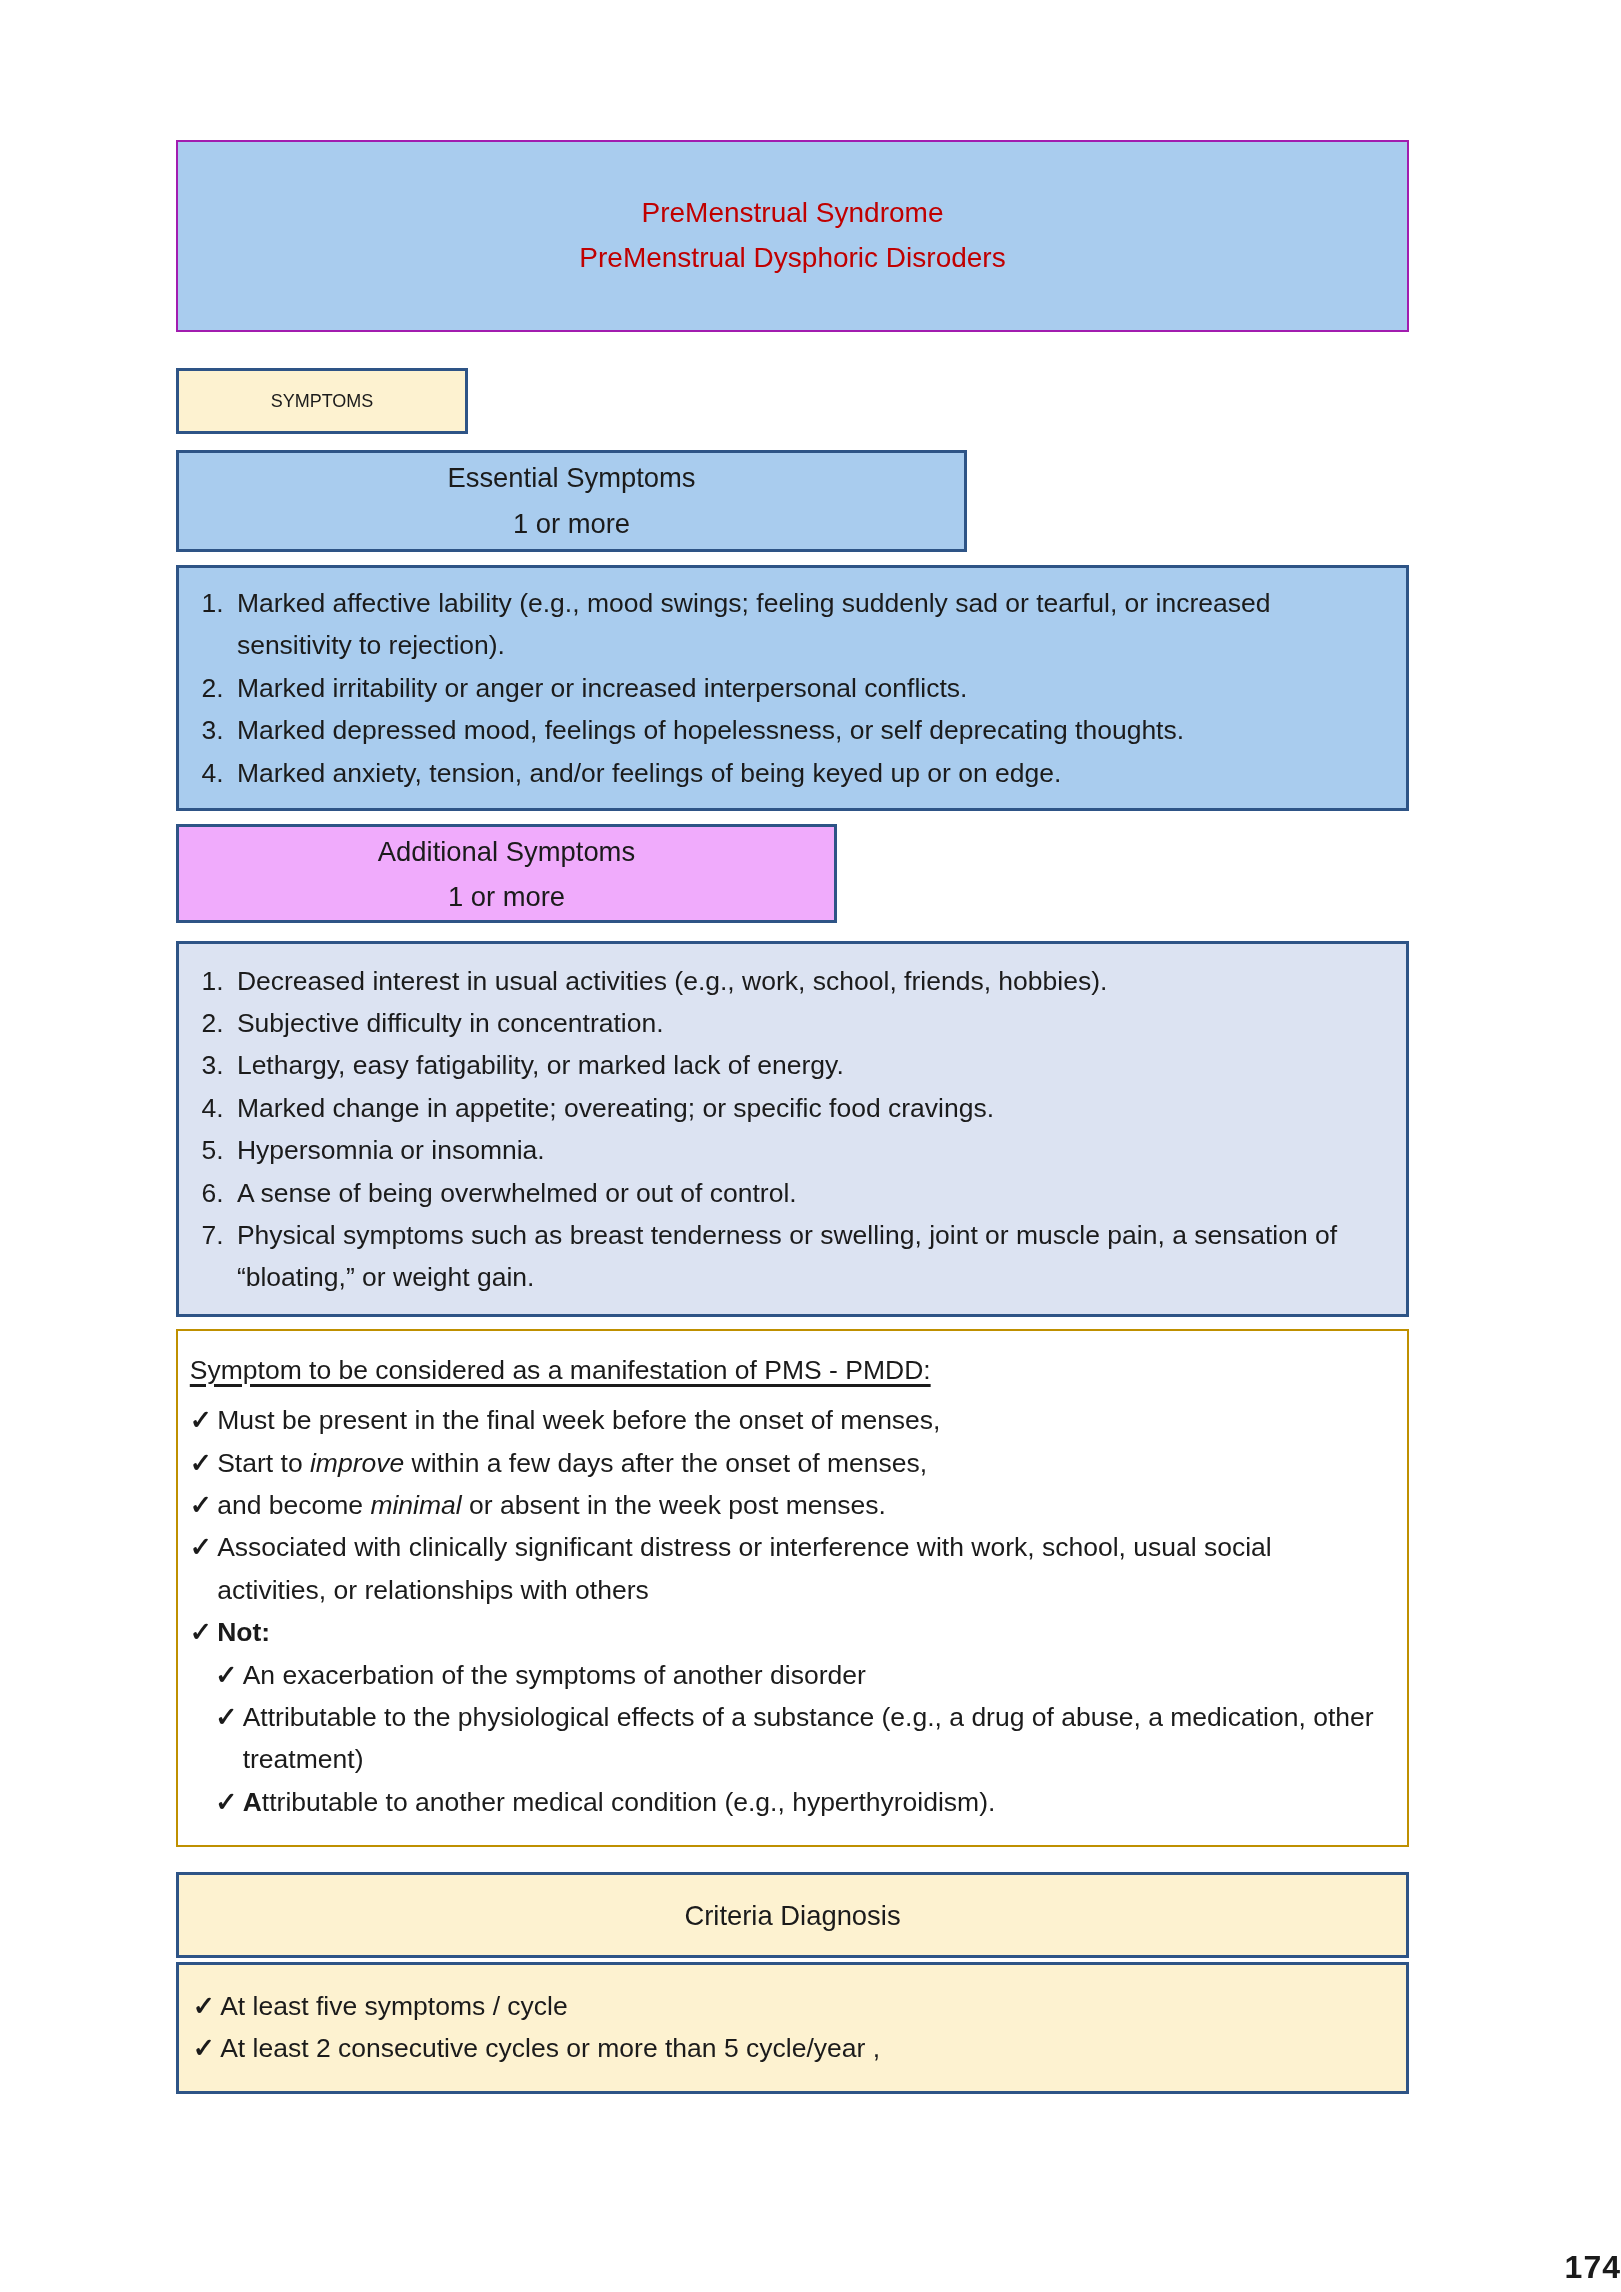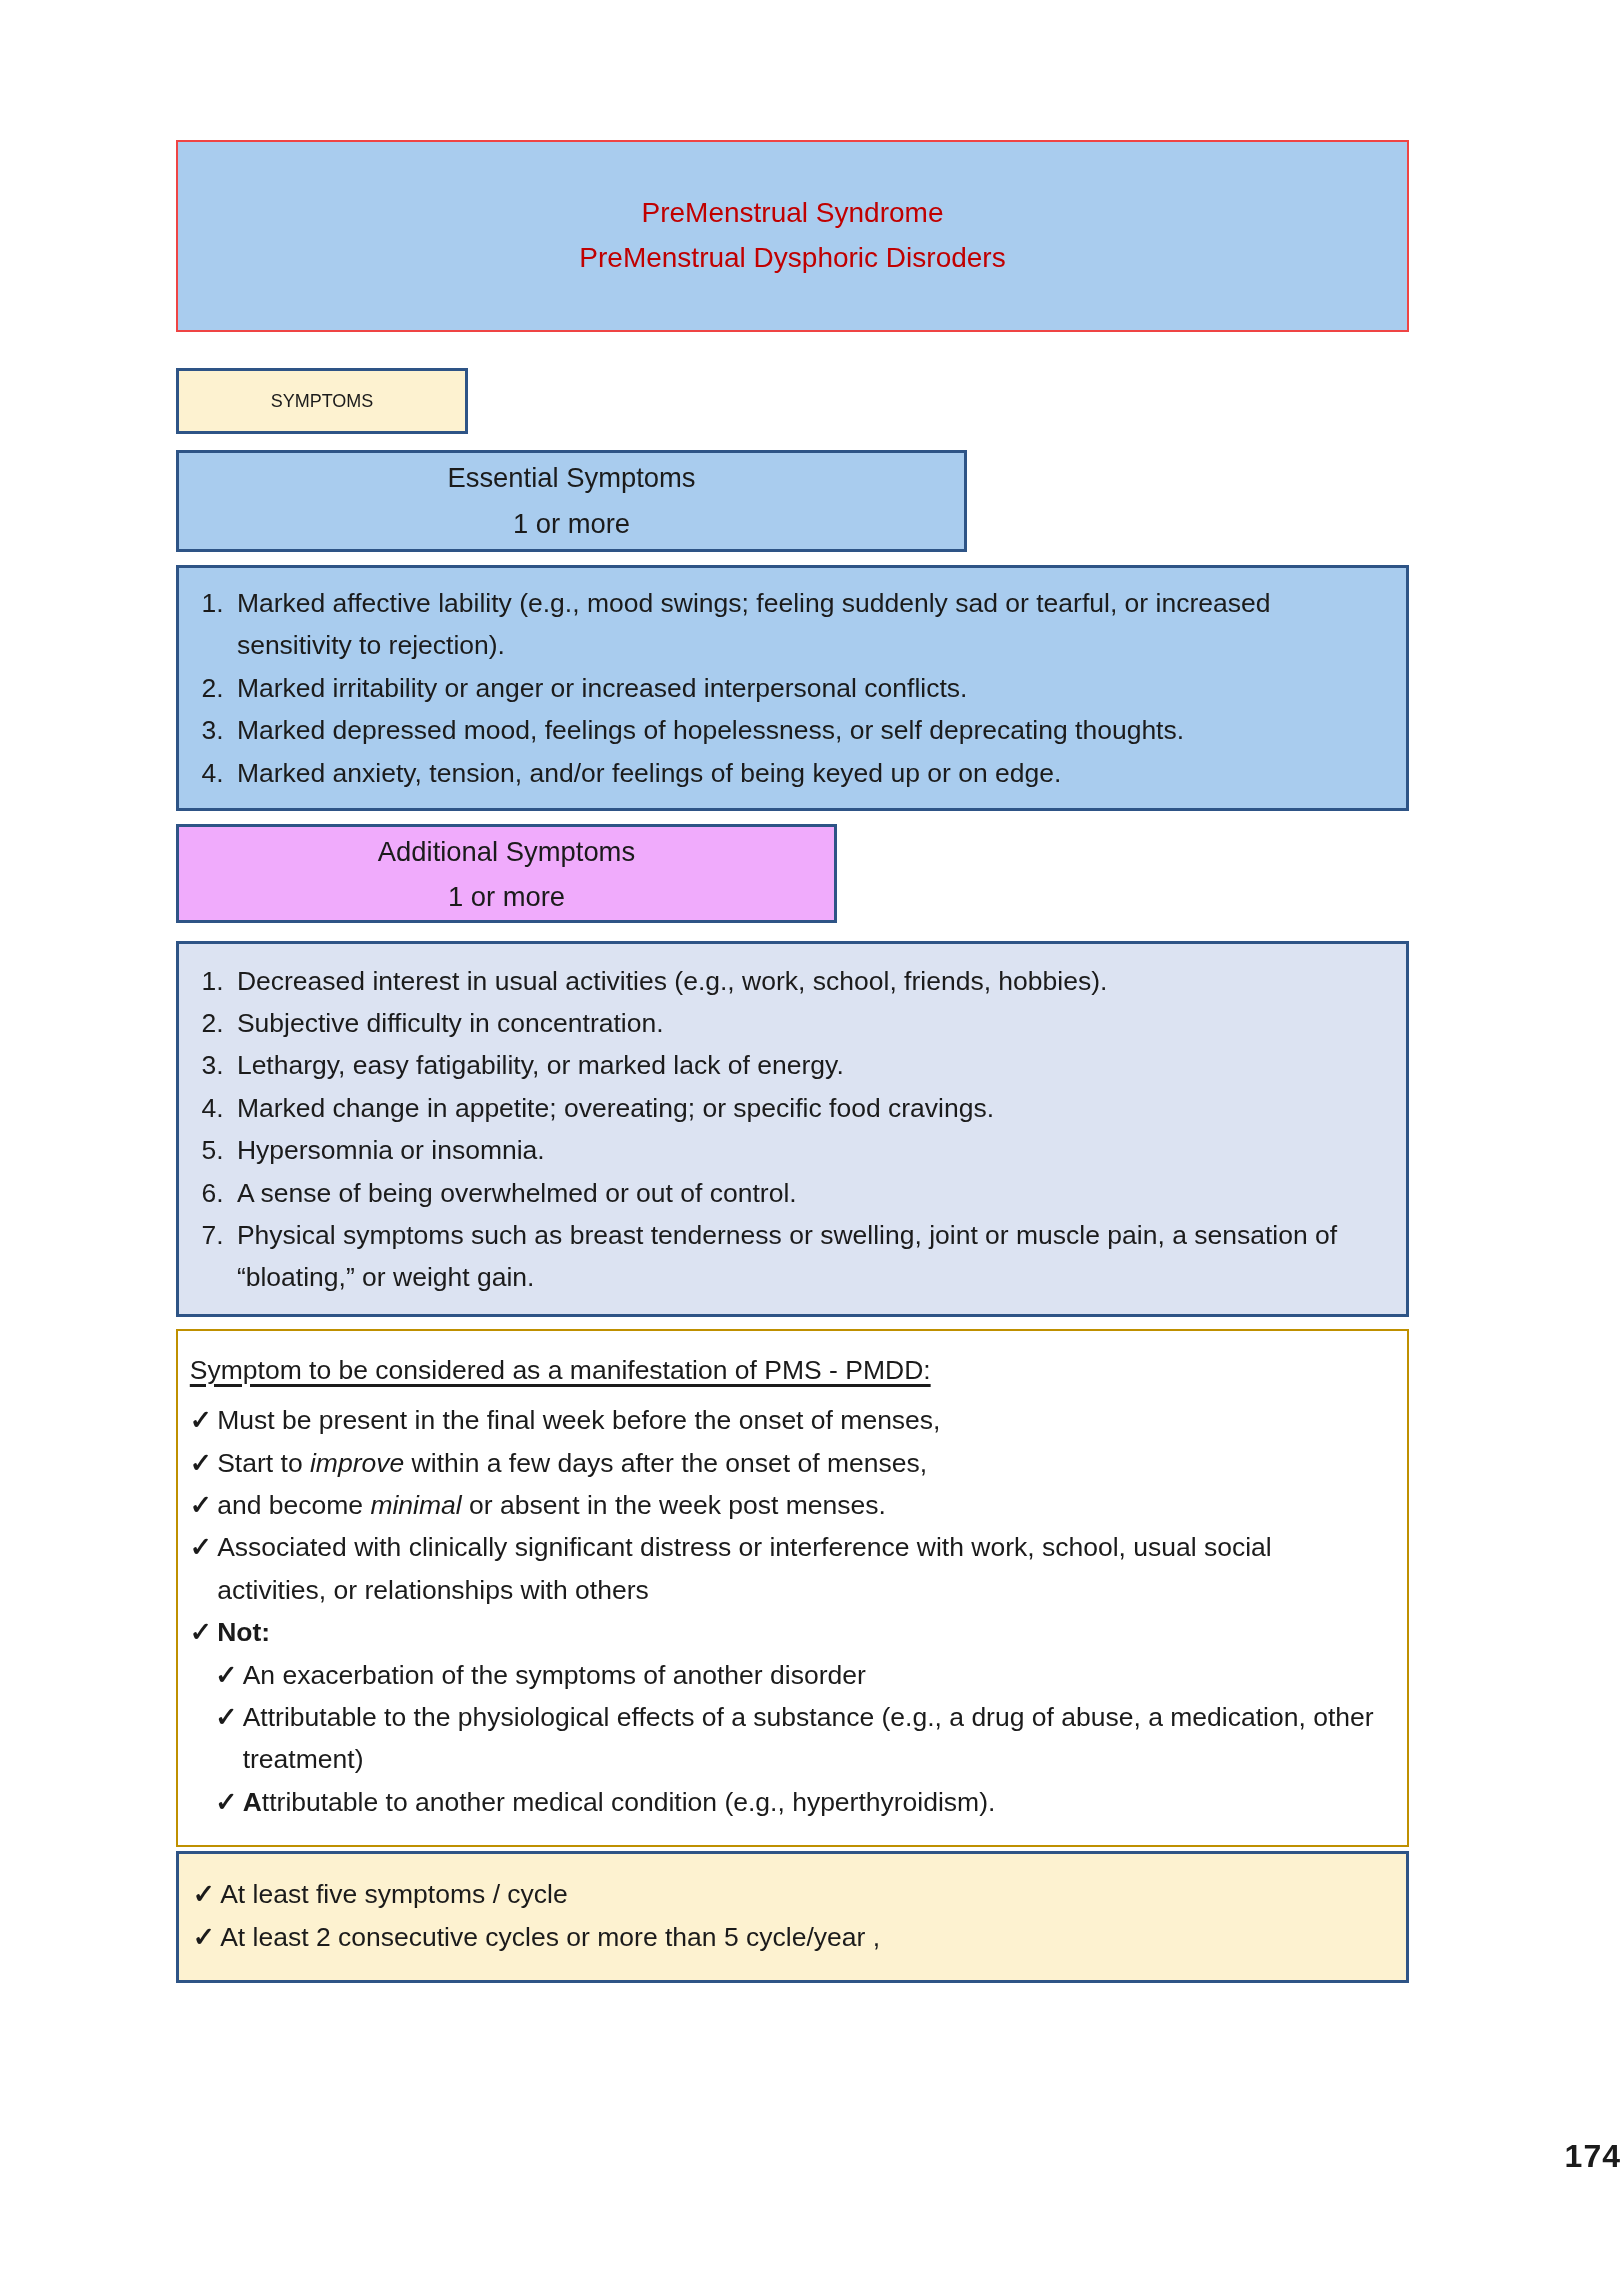--- a/index.html
+++ b/index.html
@@ -11,21 +11,21 @@
     position:relative;
     overflow:hidden;
   }
   .page { width:1621px; height:2293px; position:relative; }
 
   .title-banner {
     box-sizing:border-box;
     margin:140px 0 0 176px;
     width:1233px; height:192px;
     background:#A9CCEE;
-    border:2px solid #ef4444;
+    border:2px solid #a21caf;
     display:flex; flex-direction:column;
     align-items:center; justify-content:center;
     color:#C00000;
     font-size:28px; line-height:1.6;
     text-align:center;
   }
 
   .symptoms-box {
     box-sizing:border-box;
     margin:36px 0 0 176px;
@@ -172,20 +172,23 @@
           <span class="check">✓</span>
           <span class="check-text"><span>Attributable to the physiological effects of a substance (e.g., a drug of abuse, a medication, other treatment)</span></span>
         </div>
         <div class="check-row indent-1">
           <span class="check">✓</span>
           <span class="check-text"><strong>A</strong><span>ttributable to another medical condition (e.g., hyperthyroidism).</span></span>
         </div>
       </div>
   </div>
 
+  <div class="header-box cream">
+    <div>Criteria Diagnosis</div>
+  </div>
 
   <div class="list-box cream">
     <div>
         <div class="check-row">
           <span class="check">✓</span>
           <span class="check-text"><span>At least five symptoms / cycle</span></span>
         </div>
         <div class="check-row">
           <span class="check">✓</span>
           <span class="check-text"><span>At least 2 consecutive cycles or more than 5 cycle/year ,</span></span>

